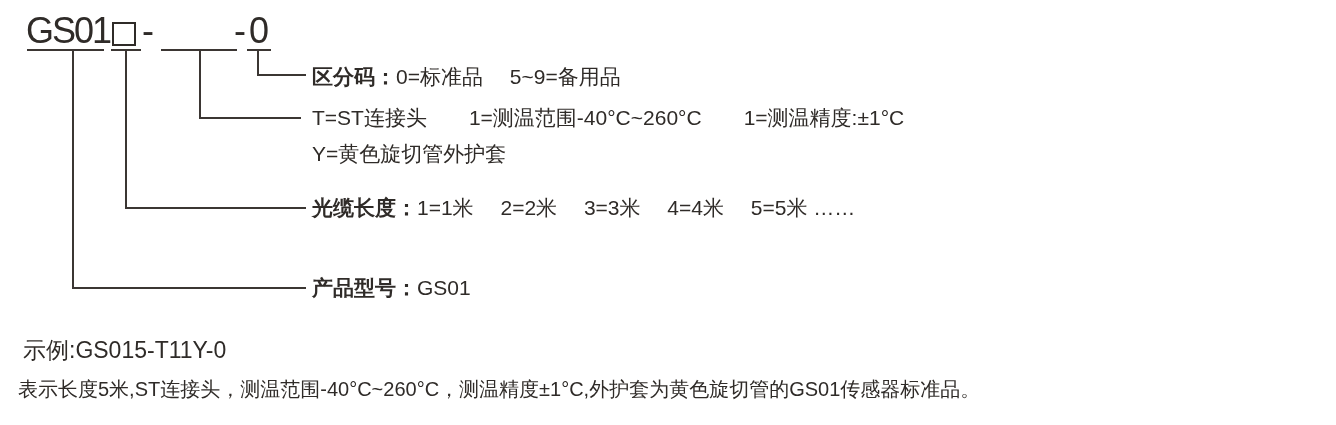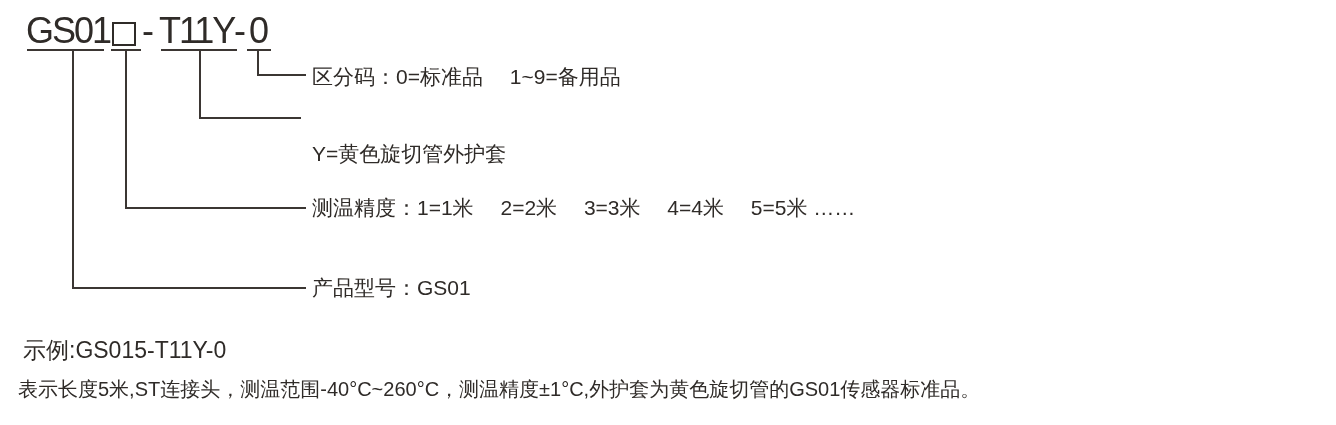--- a/index.html
+++ b/index.html
@@ -34,21 +34,21 @@
   }
 
   
   .row{
     position:absolute;
     left:312px;
     font-size:21px;
     line-height:28px;
     white-space:pre;
   }
-  .row .lbl{font-weight:normal;}
+  .row .lbl{font-weight:bold;}
   .row1{top:63px;}
   .row2{top:104px;}
   .row3{top:140px;}
   .row4a{top:194px;}
   .row4b{top:223px;left:428px;}
   .row5{top:274px;}
 
   
   .example-title{
     position:absolute;
@@ -73,30 +73,30 @@
   <svg class="lines" width="1336" height="425" viewBox="0 0 1336 425" aria-hidden="true">
     <path d="M27 50 H104 M73 50 V288 H306"></path>
     <path d="M111 50 H141 M126 50 V208 H306"></path>
     <path d="M161 50 H237 M200 50 V118 H301"></path>
     <path d="M247 50 H271 M258 50 V75 H306"></path>
   </svg>
 
   <span class="code-seg" style="left:26px">GS01</span>
   <span class="placeholder-box"></span>
   <span class="code-seg" style="left:142px">-</span>
-  <span class="code-seg" style="left:159px">T11Y</span>
   <span class="code-seg" style="left:234px">-</span>
   <span class="code-seg" style="left:249px">0</span>
 
-  <div class="row row1"><span class="lbl">区分码：</span><span>0=标准品　 1~9=备用品</span></div>
+  <div class="row row1"><span class="lbl">区分码：</span><span>0=标准品　 5~9=备用品</span></div>
 
+  <div class="row row2">T=ST连接头　　1=测温范围-40°C~260°C　　1=测温精度:±1°C</div>
 
   <div class="row row3">Y=黄色旋切管外护套</div>
 
-  <div class="row row4a"><span class="lbl">测温精度：</span><span>1=1米　 2=2米　 3=3米　 4=4米　 5=5米 ……</span></div>
+  <div class="row row4a"><span class="lbl">光缆长度：</span><span>1=1米　 2=2米　 3=3米　 4=4米　 5=5米 ……</span></div>
 
 
   <div class="row row5"><span class="lbl">产品型号：</span><span>GS01</span></div>
 
   <div class="example-title">示例:GS015-T11Y-0</div>
 
   <div class="example-desc">表示长度5米,ST连接头，测温范围-40°C~260°C，测温精度±1°C,外护套为黄色旋切管的GS01传感器标准品。</div>
 
 </div>
 

